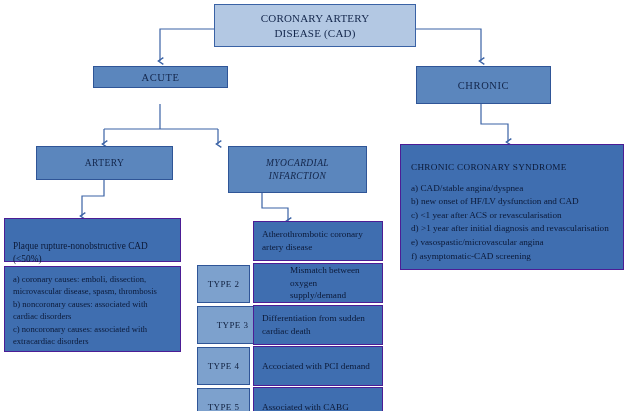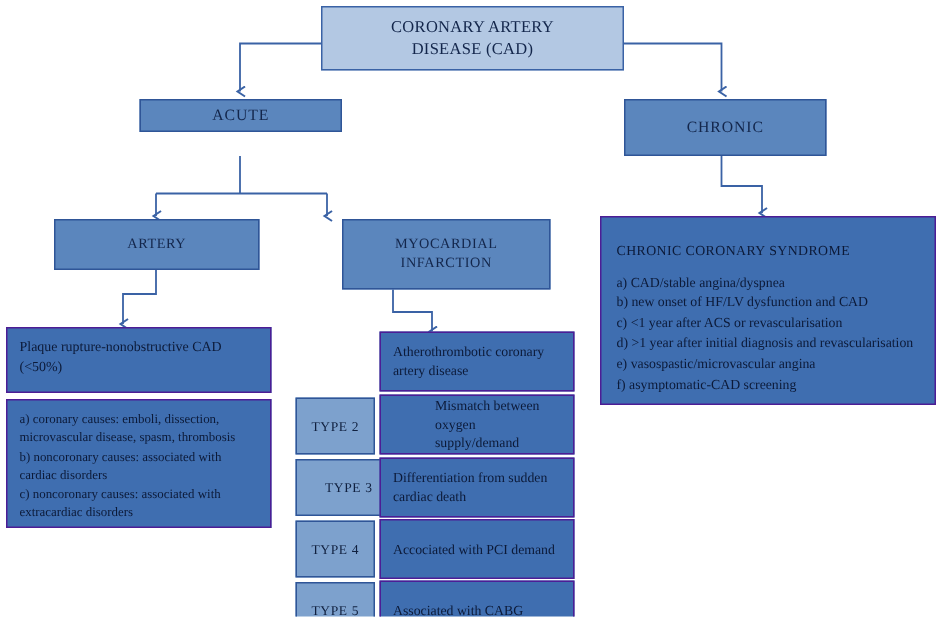--- a/index.html
+++ b/index.html
@@ -11,21 +11,21 @@
     overflow:hidden;
   }
   #canvas{position:absolute;left:0;top:0;width:628px;height:411px;}
   .box{position:absolute;box-sizing:border-box;border:1px solid #2f5597;color:#13264b;}
   .ctr{display:flex;align-items:center;justify-content:center;text-align:right;}
   .cad{background:#b3c8e3;border:1px solid #3a62a5;font-size:11px;line-height:15px;letter-spacing:.2px;}
   .lvl2{background:#5b86bd;border:1px solid #2f5597;font-size:10.5px;letter-spacing:.6px;}
   .lvl3{background:#5b86bd;border:1px solid #2f5597;font-size:9.5px;line-height:13px;letter-spacing:.4px;}
   .dark{background:#3f6eb0;border:1px solid #4c1d95;color:#0c1a38;}
   .light{background:#7da1cd;border:1px solid #2f5597;color:#10203f;}
-  .txt{font-size:9.3px;line-height:13.2px;padding:7px 8px;}
+  .txt{font-size:9.3px;line-height:13.2px;padding:21px 8px;}
   .txt-sm{font-size:8.6px;line-height:12.4px;padding:6px 8px;}
   .typelabel{font-size:9px;letter-spacing:.4px;}
   .typedesc{font-size:9.2px;line-height:12.6px;padding:5px 8px;display:flex;align-items:center;}
   .ccs{font-size:9.2px;line-height:13.6px;padding:16px 10px 8px 10px;}
   .ccs .hd{letter-spacing:.3px;margin-bottom:7px;}
   svg.links{position:absolute;left:0;top:0;width:628px;height:411px;pointer-events:none;}
 </style>
 </head>
 <body>
 
@@ -66,21 +66,21 @@
   </div>
 
   <div class="box lvl2 ctr" style="left:416px;top:66px;width:135px;height:38px;">
     <span>CHRONIC</span>
   </div>
 
   <div class="box lvl3 ctr" style="left:36px;top:146px;width:137px;height:34px;">
     <span>ARTERY</span>
   </div>
 
-  <div class="box lvl3 ctr" style="left:228px;top:146px;width:139px;height:47px;flex-direction:column;">
+  <div class="box lvl3 ctr" style="left:228px;top:146px;width:139px;height:47px;flex-direction:column;font-style:italic;">
     <span>MYOCARDIAL</span>
     <span>INFARCTION</span>
   </div>
 
   <div class="box dark txt" style="left:4px;top:218px;width:177px;height:44px;">
     <span>Plaque rupture-nonobstructive CAD (&lt;50%)</span>
   </div>
 
   <div class="box dark txt-sm" style="left:4px;top:266px;width:177px;height:86px;">
     <div>a) coronary causes: emboli, dissection, microvascular disease, spasm, thrombosis</div>

